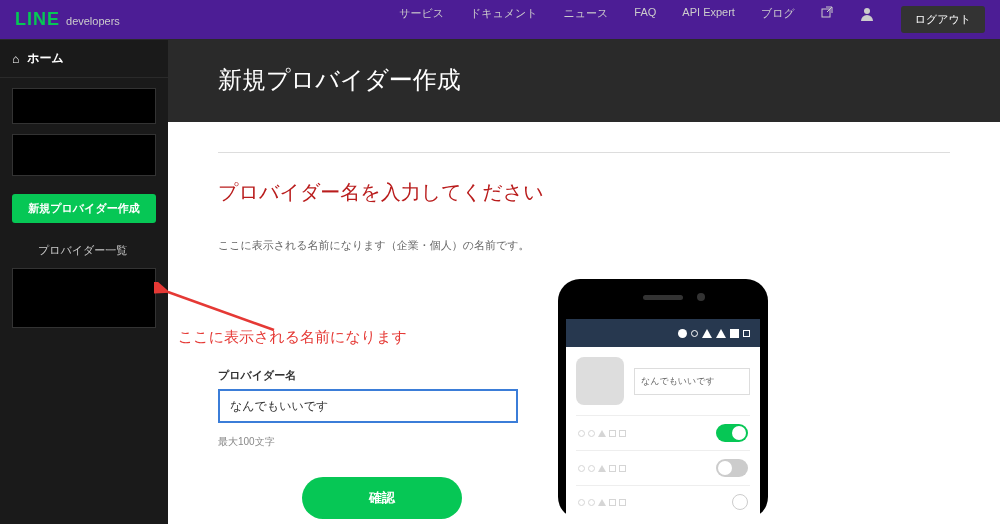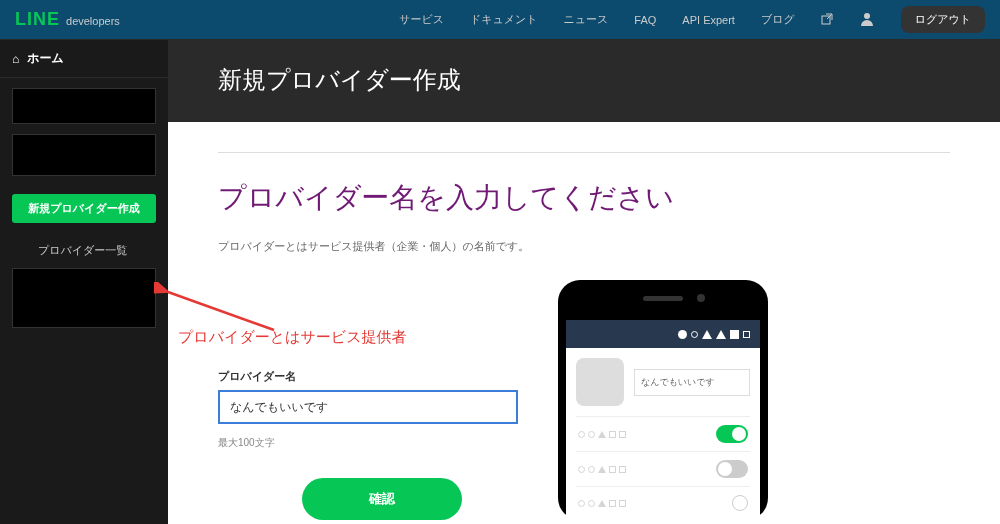--- a/index.html
+++ b/index.html
@@ -1,43 +1,43 @@
 <!DOCTYPE html>
 <html><head>
 <meta charset="utf-8">
 <style>
 * { margin: 0; padding: 0; box-sizing: border-box; }
 body { width: 1000px; height: 524px; font-family: -apple-system, "Hiragino Sans", sans-serif; background: #1a1a1a; overflow: hidden; position: relative; }
 
-.topbar { height: 40px; background: #0c4a6e; display: flex; align-items: center; padding: 0 15px; border-bottom: 1px solid #2a2a2a; }
+.topbar { height: 40px; background: #4c1d95; display: flex; align-items: center; padding: 0 15px; border-bottom: 1px solid #2a2a2a; }
 .logo { display: flex; align-items: baseline; gap: 6px; }
 .logo-line { color: #06c755; font-weight: bold; font-size: 18px; letter-spacing: 1px; }
 .logo-dev { color: #ccc; font-size: 11px; }
-.topnav { margin-left: auto; display: flex; align-items: center; gap: 26px; color: #ccc; font-size: 11px; }
+.topnav { margin-left: auto; display: flex; align-items: flex-start; gap: 26px; color: #ccc; font-size: 11px; }
 .topnav-item { cursor: pointer; }
 .user-icon { width: 16px; height: 16px; display: inline-block; }
-.logout-btn { background: #333; color: #fff; padding: 6px 14px; border-radius: 8px; font-size: 11px; cursor: pointer; }
+.logout-btn { background: #333; color: #fff; padding: 6px 14px; border-radius: 3px; font-size: 11px; cursor: pointer; }
 
 .layout { display: flex; height: 484px; }
 .sidebar { width: 168px; background: #1a1a1a; padding: 0; }
 .home-link { display: flex; align-items: center; gap: 8px; padding: 10px 12px; color: #fff; font-size: 12px; font-weight: bold; border-bottom: 1px solid #2a2a2a; }
 .home-icon { font-size: 12px; }
 .sb-block { margin: 10px 12px; height: 36px; background: #000; border: 1px solid #333; }
 .sb-block.tall { height: 42px; }
 .new-provider-btn { margin: 18px 12px 8px; background: #06c755; color: #fff; text-align: center; padding: 7px 0; border-radius: 3px; font-size: 11px; font-weight: bold; cursor: pointer; }
 .provider-list-label { color: #ccc; font-size: 11px; padding: 12px 12px 4px; margin-left: 26px; }
 .sb-big-block { margin: 6px 12px; height: 60px; background: #000; border: 1px solid #333; }
 
 .main { flex: 1; background: #fff; display: flex; flex-direction: column; }
 .header-strip { background: #2a2a2a; padding: 24px 50px 26px; }
 .page-title { color: #fff; font-size: 24px; font-weight: 500; }
 
 .content { padding: 30px 50px; position: relative; }
 .divider { border: none; border-top: 1px solid #ddd; margin-bottom: 26px; }
-.section-title { font-size: 28px; color: #701a75; font-weight: 400; margin-bottom: 22px; }
+.section-title { font-size: 20px; color: #b91c1c; font-weight: 400; margin-bottom: 32px; }
 .hint { font-size: 11px; color: #666; margin-bottom: 28px; }
 
 .form-area { display: flex; gap: 40px; align-items: flex-end; }
 .form-col { flex: 0 0 300px; }
 .field-label { font-size: 11px; font-weight: bold; color: #333; margin-bottom: 6px; display: block; }
 .text-input { width: 100%; border: 2px solid #3b7dd8; padding: 8px 10px; font-size: 12px; color: #333; outline: none; }
 .char-limit { font-size: 10px; color: #888; margin-top: 12px; }
 .confirm-btn { margin-top: 28px; background: #06c755; color: #fff; border: none; padding: 12px 0; width: 160px; border-radius: 24px; font-size: 13px; font-weight: bold; cursor: pointer; display: block; margin-left: auto; margin-right: auto; position: relative; left: 14px; }
 
 .phone { width: 210px; background: #000; border-radius: 22px; padding: 40px 8px 0; position: relative; margin-top: -2px; }
@@ -115,21 +115,21 @@
     <div class="sb-big-block"></div>
   </div>
 
   <div class="main">
     <div class="header-strip">
       <h1 class="page-title">新規プロバイダー作成</h1>
     </div>
     <div class="content">
       <hr class="divider">
       <h2 class="section-title">プロバイダー名を入力してください</h2>
-      <p class="hint">プロバイダーとはサービス提供者（企業・個人）の名前です。</p>
+      <p class="hint">ここに表示される名前になります（企業・個人）の名前です。</p>
 
       <div class="form-area">
         <div class="form-col">
           <label class="field-label">プロバイダー名</label>
           <input class="text-input" type="text" value="なんでもいいです" style="">
           <div class="char-limit">最大100文字</div>
           <button class="confirm-btn">確認</button>
         </div>
 
         <div class="phone">
@@ -186,13 +186,13 @@
 </div>
 
 <svg class="arrow-svg" width="140" height="60">
   <defs>
       <marker id="ah" markerWidth="10" markerHeight="8" refX="1" refY="4" orient="auto">
         <polygon points="10 0, 0 4, 10 8" fill="#e53935"></polygon>
       </marker>
     </defs>
   <line x1="120" y1="48" x2="14" y2="10" stroke="#e53935" stroke-width="2.5" marker-end="url(#ah)"></line>
 </svg>
-<div class="annotation">プロバイダーとはサービス提供者</div>
+<div class="annotation">ここに表示される名前になります</div>
 
 </body></html>

